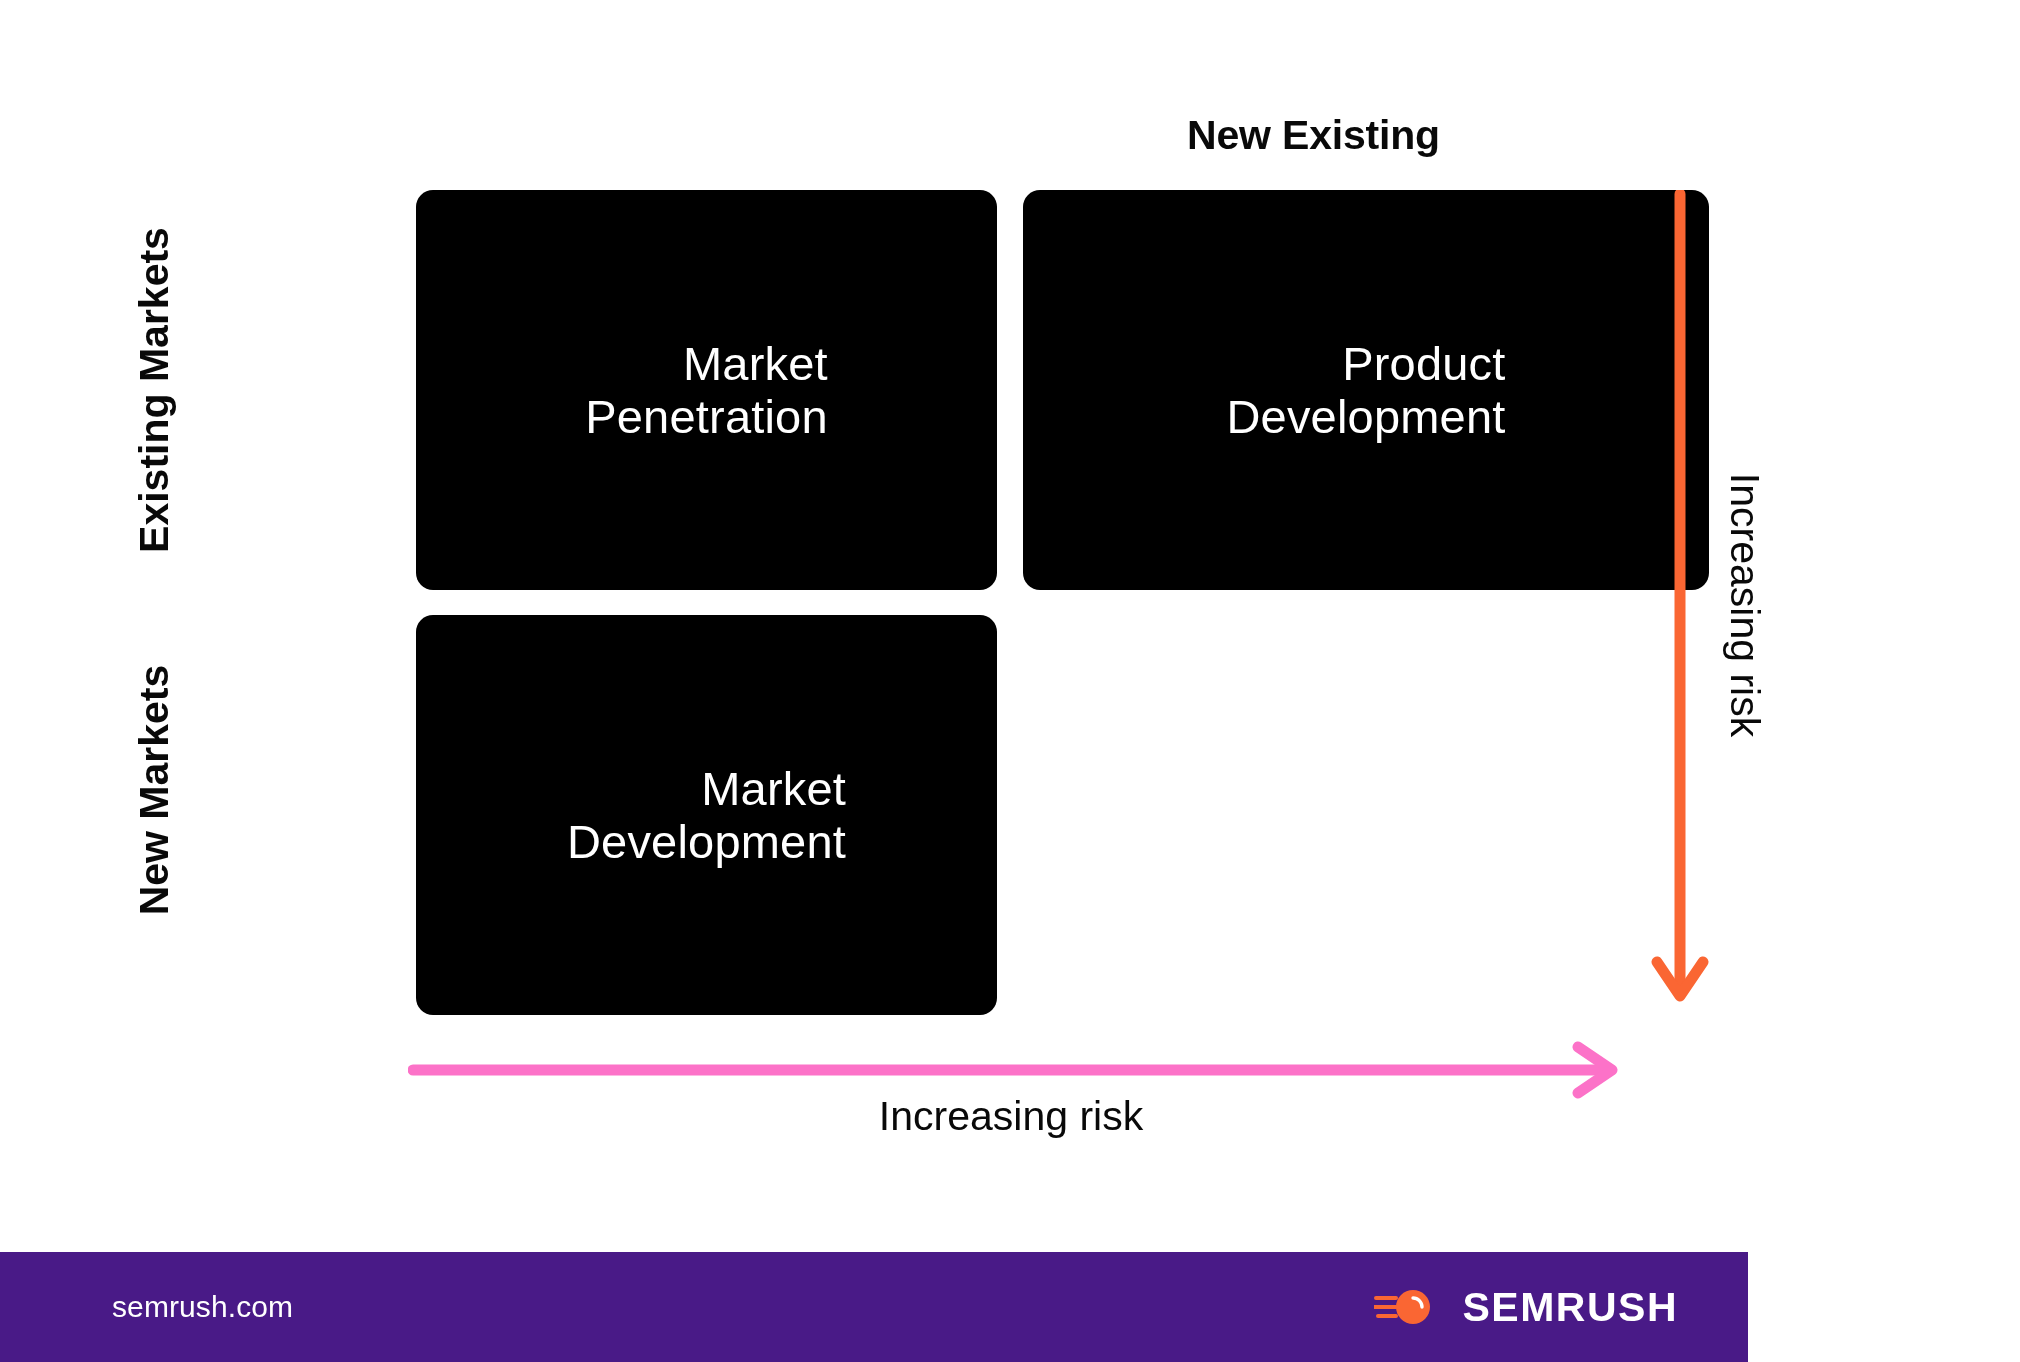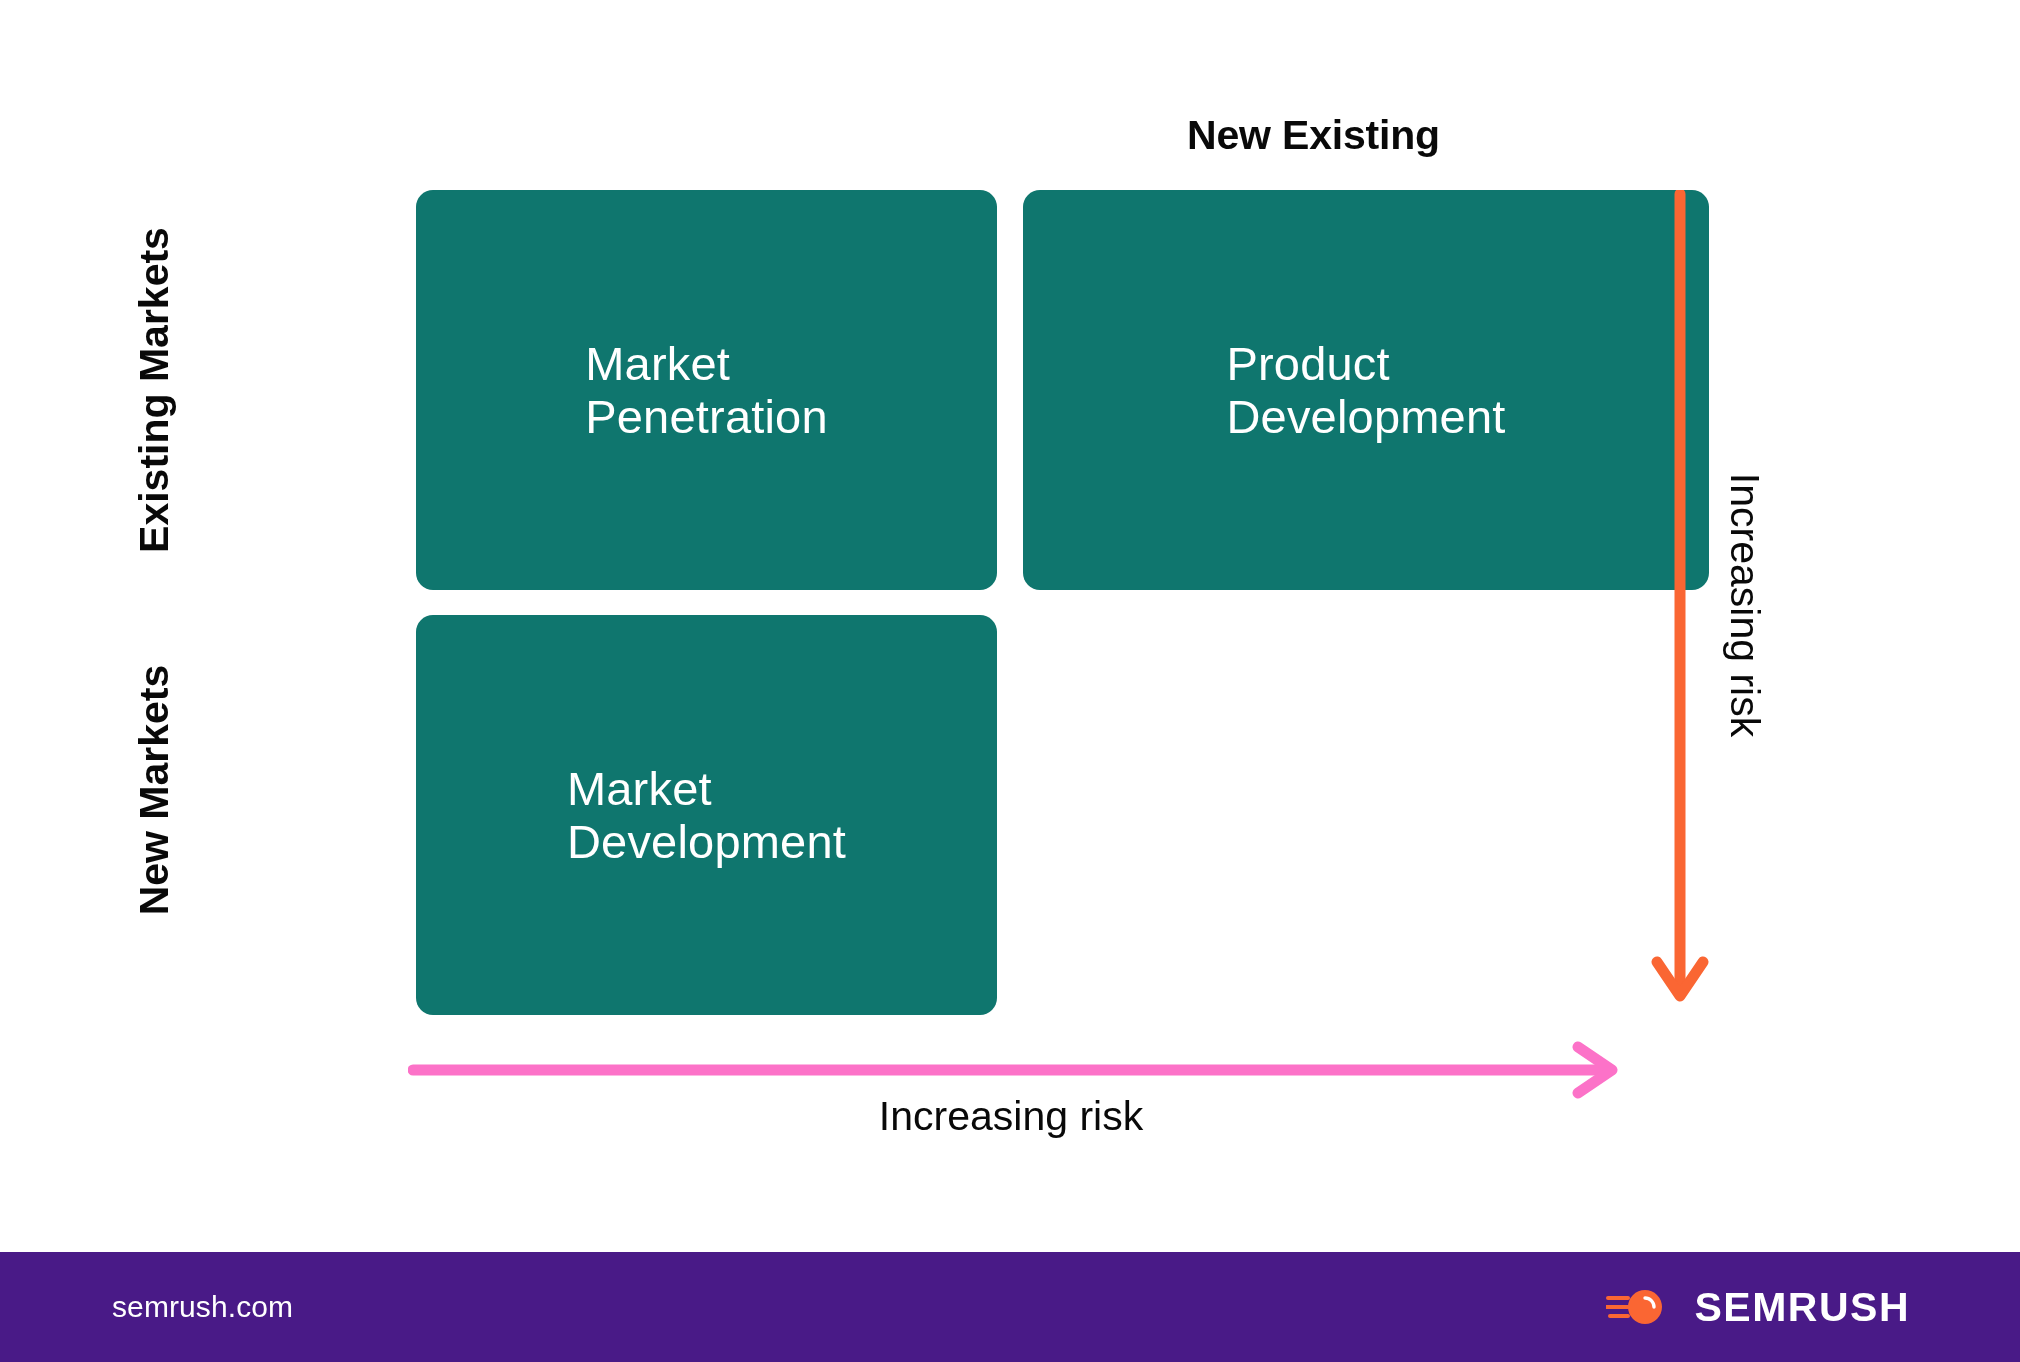--- a/index.html
+++ b/index.html
@@ -44,26 +44,26 @@
   }
   #row-new {
     left:-46px; top:765px;
     width:400px; height:50px;
     line-height:50px;
   }
 
   
   .quad {
     position:absolute;
-    background:#0f766e;
+    background:#000000;
     border-radius:17px;
     display:flex;
     align-items:center;
     justify-content:center;
-    text-align:left;
+    text-align:right;
     color:#ffffff;
     font-size:47px;
     line-height:1.13;
     font-weight:400;
     letter-spacing:0.2px;
     padding:0 24px;
   }
   #quad-mp { left:416px;  top:190px; width:581px;  height:400px; }
   #quad-pd { left:1023px; top:190px; width:686px;  height:400px; }
   #quad-md { left:416px;  top:615px; width:581px;  height:400px; }
@@ -102,26 +102,26 @@
     text-align:center;
     font-size:41px;
     color:#090909;
     white-space:nowrap;
   }
 
   
   #footer {
     position:absolute;
     left:0; bottom:0;
-    width:2020px; height:110px;
+    width:1748px; height:110px;
     background:#491a87;
     display:flex;
     align-items:center;
     justify-content:space-between;
-    padding:0 110px 0 112px;
+    padding:0 70px 0 112px;
   }
   #footer-url {
     color:#ffffff;
     font-size:30px;
     letter-spacing:0.1px;
   }
   #footer-logo {
     display:flex;
     align-items:center;
     gap:26px;

